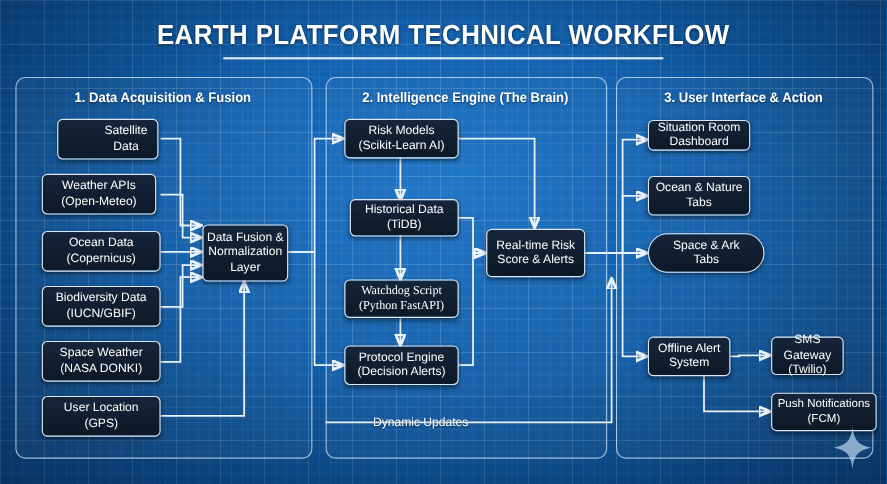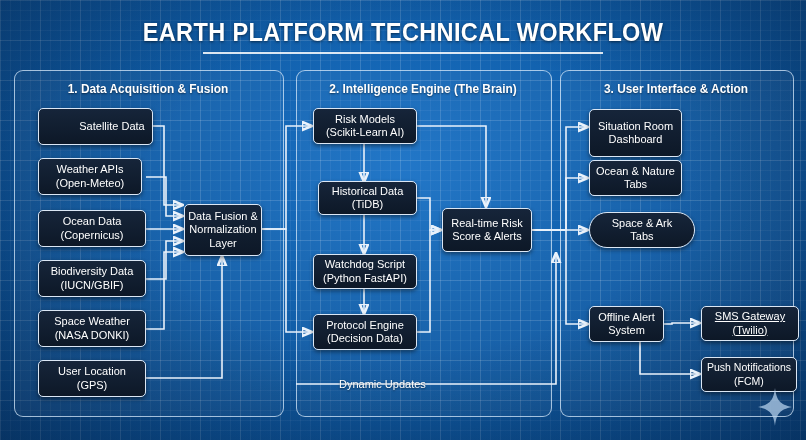--- a/index.html
+++ b/index.html
@@ -117,21 +117,21 @@
 
   <path d="M532,230 H566 V127 H588" marker-end="url(#ah)"></path>
   <path d="M532,230 H566 V178 H588" marker-end="url(#ah)"></path>
   <path d="M532,230 H588" marker-end="url(#ah)"></path>
   <path d="M532,230 H566 V324 H588" marker-end="url(#ah)"></path>
 
   <path d="M664,324 H672 V323 H700" marker-end="url(#ah)"></path>
   <path d="M640,341 V374 H700" marker-end="url(#ah)"></path>
 </svg>
 
-<div class="node" style="left:38px;top:108px;width:115px;height:37px;padding-left:36px;">
+<div class="node" style="left:52px;top:108px;width:92px;height:37px;padding-left:36px;">
   <div>
     <span>Satellite Data</span>
   </div>
 </div>
 
 <div class="node" style="left:38px;top:158px;width:104px;height:37px;">
   <div>
     <span>Weather APIs</span>
     <span>(Open-Meteo)</span>
   </div>
@@ -180,44 +180,44 @@
   </div>
 </div>
 
 <div class="node" style="left:318px;top:181px;width:99px;height:34px;">
   <div>
     <span>Historical Data</span>
     <span>(TiDB)</span>
   </div>
 </div>
 
-<div class="node" style="left:313px;top:254px;width:104px;height:35px;">
+<div class="node" style="left:313px;top:254px;width:104px;height:35px;font-family:Liberation Serif, serif;">
   <div>
     <span>Watchdog Script</span>
     <span>(Python FastAPI)</span>
   </div>
 </div>
 
 <div class="node" style="left:313px;top:314px;width:104px;height:36px;">
   <div>
     <span>Protocol Engine</span>
-    <span>(Decision Data)</span>
+    <span>(Decision Alerts)</span>
   </div>
 </div>
 
 <div class="node" style="left:442px;top:208px;width:90px;height:44px;">
   <div>
     <span>Real-time Risk</span>
     <span>Score &amp; Alerts</span>
   </div>
 </div>
 
 <div class="wirelabel" style="left:339px;top:378px;">Dynamic Updates</div>
 
-<div class="node" style="left:589px;top:109px;width:93px;height:48px;align-items:center;">
+<div class="node" style="left:589px;top:109px;width:93px;height:28px;align-items:center;">
   <div>
     <span>Situation Room</span>
     <span>Dashboard</span>
   </div>
 </div>
 
 <div class="node" style="left:589px;top:160px;width:93px;height:36px;">
   <div>
     <span>Ocean &amp; Nature</span>
     <span>Tabs</span>
@@ -231,21 +231,21 @@
   </div>
 </div>
 
 <div class="node" style="left:589px;top:306px;width:75px;height:36px;">
   <div>
     <span>Offline Alert</span>
     <span>System</span>
   </div>
 </div>
 
-<div class="node" style="left:701px;top:306px;width:98px;height:35px;text-decoration:underline;">
+<div class="node" style="left:701px;top:306px;width:66px;height:35px;">
   <div>
     <span>SMS Gateway</span>
     <span>(Twilio)</span>
   </div>
 </div>
 
 <div class="node" style="left:701px;top:357px;width:96px;height:35px;font-size:10.5px;">
   <div>
     <span>Push Notifications</span>
     <span>(FCM)</span>

